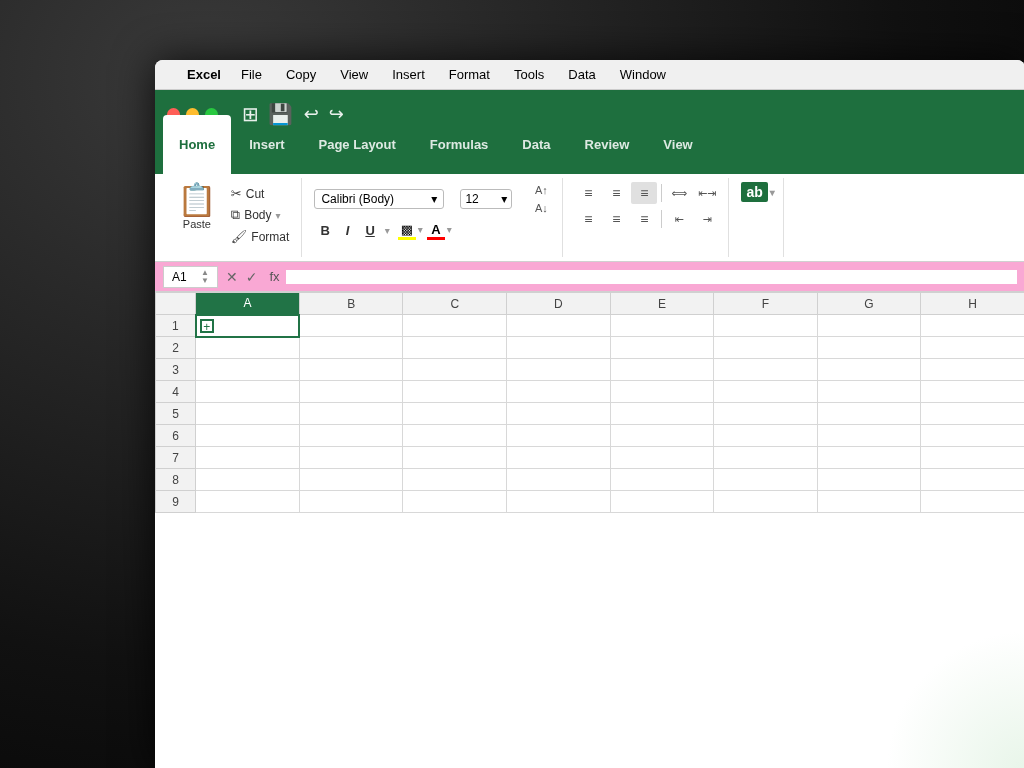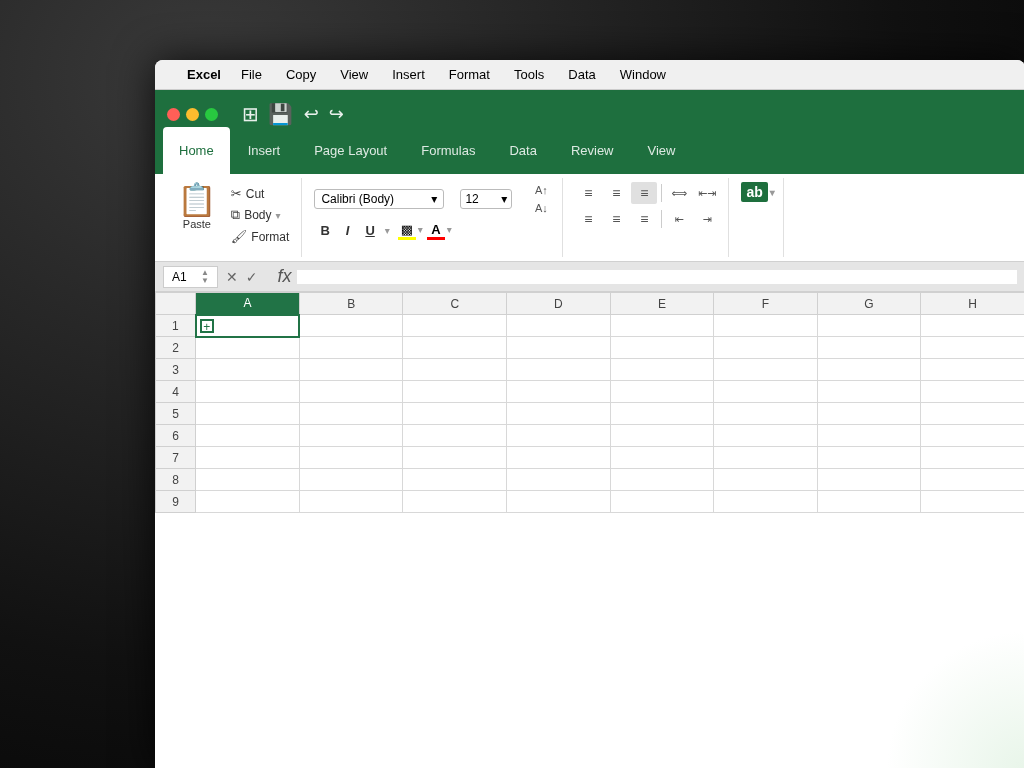--- a/index.html
+++ b/index.html
@@ -109,23 +109,23 @@
     
     .ribbon-tabs {
       background: #1e6f3e;
       height: 36px;
       display: flex;
       align-items: flex-end;
       padding: 0 8px;
     }
 
     .ribbon-tab {
-      padding: 16px 16px;
+      padding: 22px 16px;
       font-size: 13px;
-      font-weight: 400;
+      font-weight: 700;
       color: rgba(255,255,255,0.85);
       cursor: pointer;
       border-radius: 4px 4px 0 0;
       margin-right: 2px;
     }
 
     .ribbon-tab.active {
       background: #fff;
       color: #1e6f3e;
     }
@@ -286,21 +286,21 @@
       font-size: 14px;
       color: #555;
     }
 
     
     .formula-bar {
       display: flex;
       align-items: center;
       padding: 3px 8px;
       border-bottom: 1px solid #d0d0d0;
-      background: #e5e5e5;
+      background: #f9a8d4;
       gap: 6px;
       height: 30px;
     }
 
     .cell-ref {
       border: 1px solid #ccc;
       padding: 2px 8px;
       font-size: 12px;
       min-width: 55px;
       text-align: center;
@@ -324,24 +324,23 @@
 
     .formula-input-area {
       flex: 1;
       border: none;
       font-size: 12px;
       outline: none;
       font-family: inherit;
     }
 
     .fx-label {
-      font-size: 18px;
+      font-size: 13px;
       color: #555;
-      font-style: italic;
-      margin-left: 12px;
+      margin-left: 4px;
     }
 
     table.sheet-table {
       border-collapse: collapse;
       table-layout: fixed;
       width: 100%;
     }
 
     .col-header {
       background: #f2f2f2;

